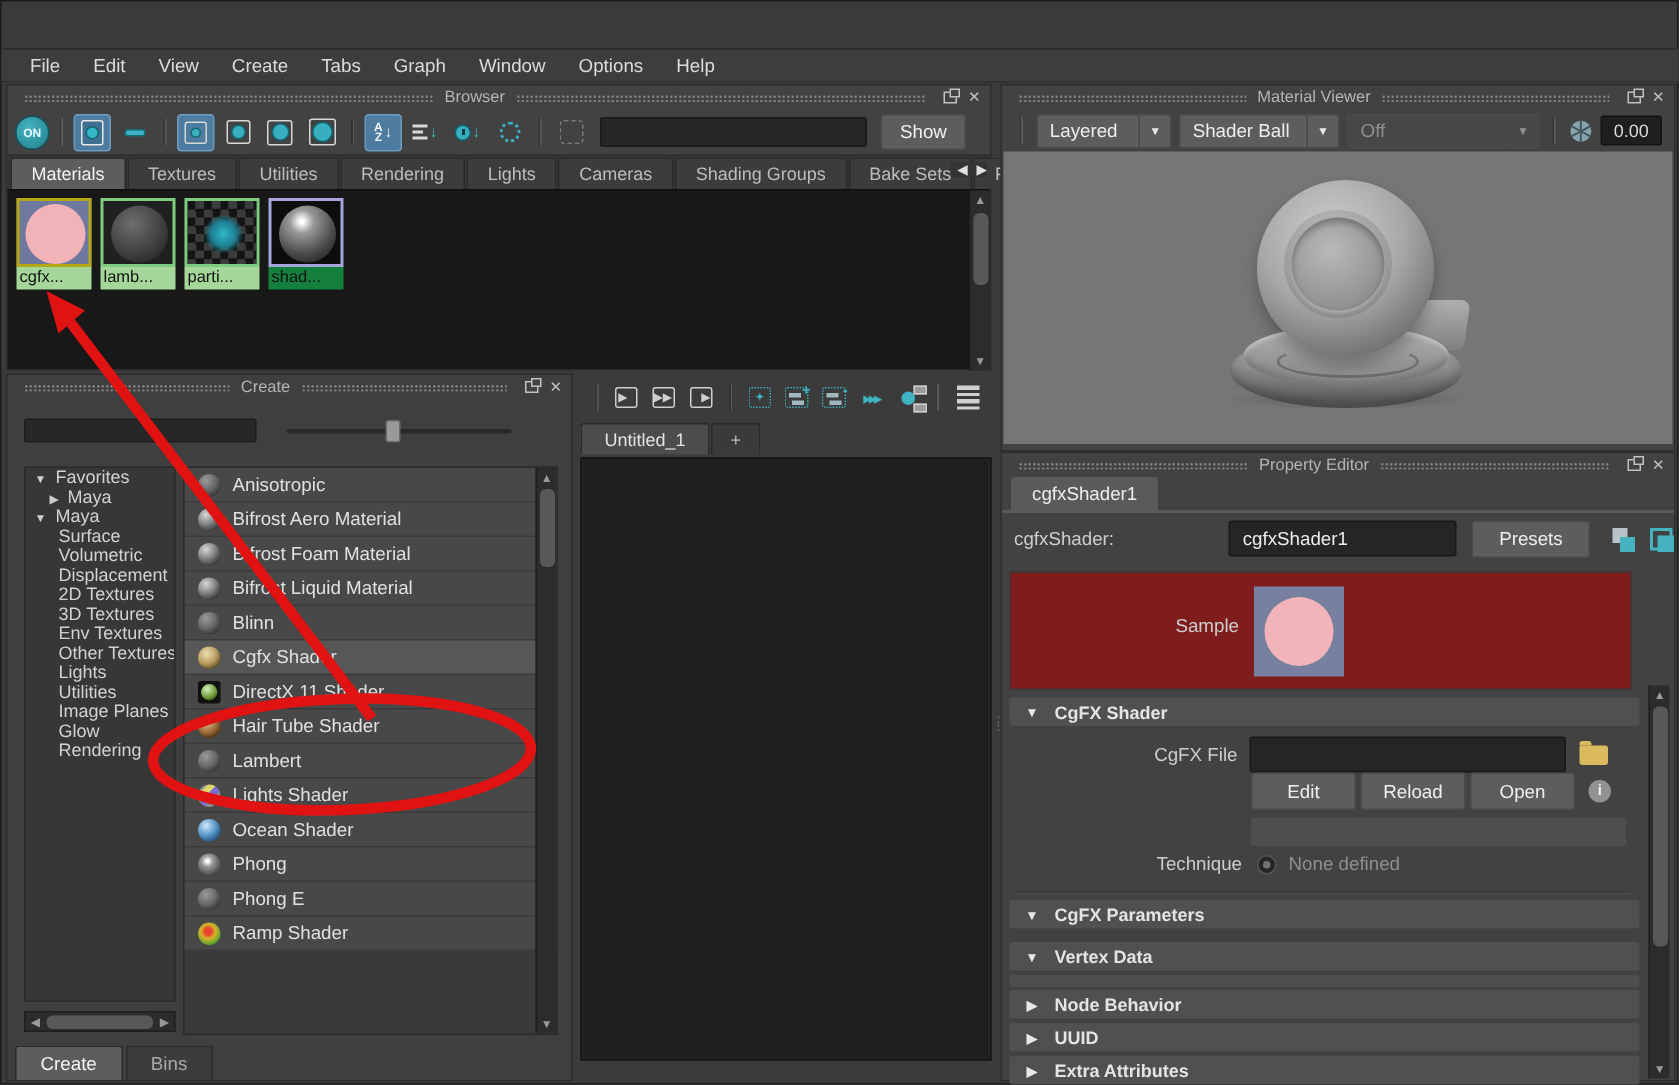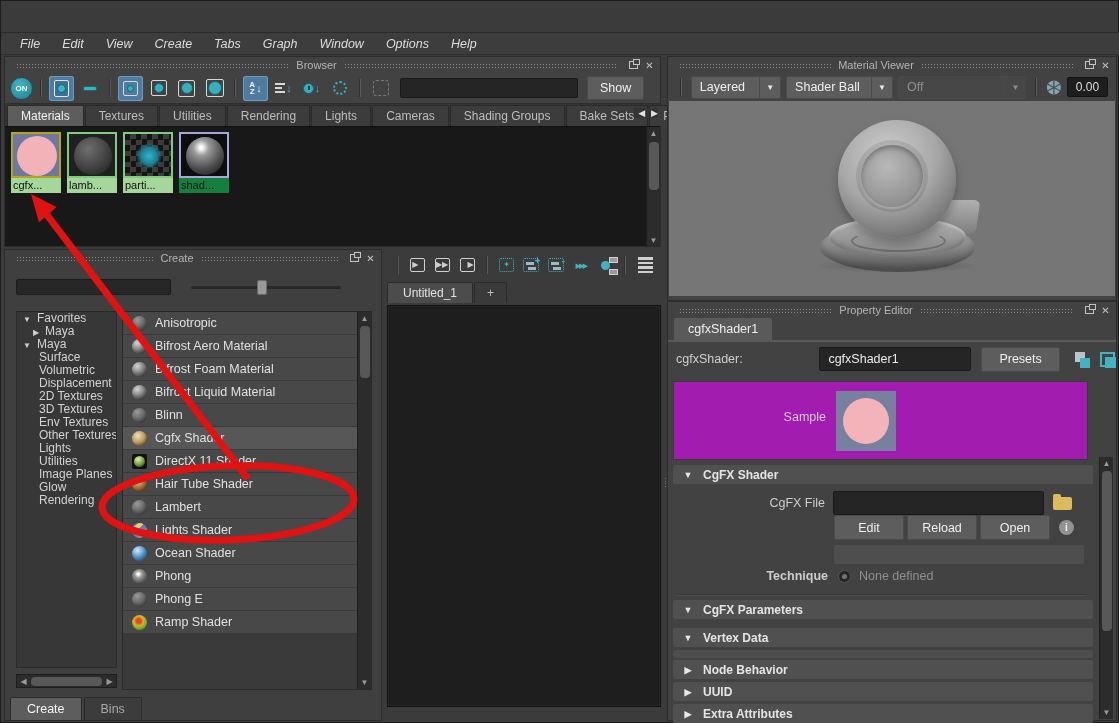--- a/index.html
+++ b/index.html
@@ -20,21 +20,21 @@
     background:linear-gradient(180deg,#d8f2ee,#7fd2cd); clip-path:polygon(0 100%,30% 0,50% 55%,70% 0,100% 100%,78% 100%,60% 45%,50% 80%,40% 45%,22% 100%); }
   .title-text { margin-left:9px; font-size:13px; color:#f2f2f2; }
   .win-controls { margin-left:auto; display:flex; align-items:center; height:100%; }
   .win-btn { width:46px; height:100%; display:flex; align-items:center; justify-content:center;
     color:#f5f5f5; font-size:15px; }
   .maxi-box { width:11px; height:11px; border:1.5px solid #f5f5f5; }
 
   
   .menubar { position:absolute; left:0; top:31px; width:1119px; height:23px;
     background:#3d3d3d; border-top:1px solid #2b2b2b; border-bottom:1px solid #303030;
-    display:flex; align-items:flex-end; padding-left:8px;font-style:italic; }
+    display:flex; align-items:flex-end; padding-left:8px; }
   .menu-item { padding:0 11px; font-size:12.5px; color:#dcdcdc; height:100%;
     display:flex; align-items:center; }
 
   
   .panel { position:absolute; background:#424242; border:1px solid #2c2c2c; }
   .panel-header { height:16px; display:flex; align-items:center; padding:0 4px; }
   .ph-dots { flex:1; height:5px; margin:0 7px; opacity:.9;
     background-image:radial-gradient(#909090 0.7px, transparent 0.9px);
     background-size:3px 3px; background-position:0 0; }
   .ph-title { font-size:11px; color:#b4b4b4; white-space:nowrap; }
@@ -202,21 +202,21 @@
     color:#ececec; font-size:12.5px; padding:0 8px; }
   .presets-btn { height:25px; padding:0 17px; background:#5d5d5d; border:1px solid #4a4a4a; border-radius:2px;
     color:#efefef; font-size:12.5px; display:flex; align-items:center; }
   .pe-icon1 { width:18px; height:17px; position:relative; }
   .pe-icon1::before { content:""; position:absolute; left:1px; top:1px; width:10px; height:10px; background:#b9c4c9; }
   .pe-icon1::after { content:""; position:absolute; right:0; bottom:0; width:10px; height:10px; background:#45b2c2; }
   .pe-icon2 { width:18px; height:17px; position:relative; }
   .pe-icon2::before { content:""; position:absolute; left:1px; top:1px; width:11px; height:11px; border:2px solid #45b2c2; }
   .pe-icon2::after { content:""; position:absolute; right:0; bottom:0; width:11px; height:11px; background:#45b2c2; }
   .sample-box { position:absolute; left:5px; top:79px; width:415px; height:79px;
-    background:#a21caf; border:1px solid #393939; }
+    background:#7f1d1d; border:1px solid #393939; }
   .sample-sw { position:absolute; left:162px; top:9px; width:60px; height:60px; background:#77809e; }
   .sample-circle { position:absolute; left:7px; top:7px; width:46px; height:46px; border-radius:50%; background:#f3b4b9; }
   .sec-head { position:absolute; left:5px; width:420px; height:19px; background:#505050; border-radius:2px;
     display:flex; align-items:center; font-size:12px; font-weight:bold; color:#e4e4e4; }
   .sec-head .tri { width:30px; text-align:center; font-size:9px; color:#e8e8e8; }
   .pe-row { position:absolute; display:flex; align-items:center; }
   .folder-icon { width:19px; height:13px; background:#dcba5e; border-radius:1px 2px 2px 2px; position:relative; }
   .folder-icon::before { content:""; position:absolute; top:-3px; left:0; width:8px; height:3px;
     background:#dcba5e; border-radius:2px 2px 0 0; }
   .pe-btn { width:70px; height:25px; background:#5d5d5d; border:1px solid #4a4a4a; border-radius:2px;
@@ -629,21 +629,21 @@
     <div class="pe-row" style="left:166px;top:213px">
       <div class="pe-btn">Edit</div>
       <div class="pe-btn">Reload</div>
       <div class="pe-btn">Open</div>
       <span class="info-icon">i</span>
     </div>
 
     <div class="empty-bar" style="left:166px;top:243px;width:250px;height:19px"></div>
 
     <div class="pe-row" style="left:0;top:267px">
-      <span class="pe-label" style="width:160px;text-align:right;font-weight:bold">Technique</span>
+      <span class="pe-label" style="width:160px;text-align:right;font-weight:normal">Technique</span>
       <span class="radio" style="margin-left:10px"></span>
       <span class="tech-val">None defined</span>
     </div>
     <div class="divider" style="top:292px"></div>
 
     <div class="sec-head" style="top:298px">
       <span class="tri">▼</span>
       <span>CgFX Parameters</span>
     </div>
     <div class="sec-head" style="top:326px">

